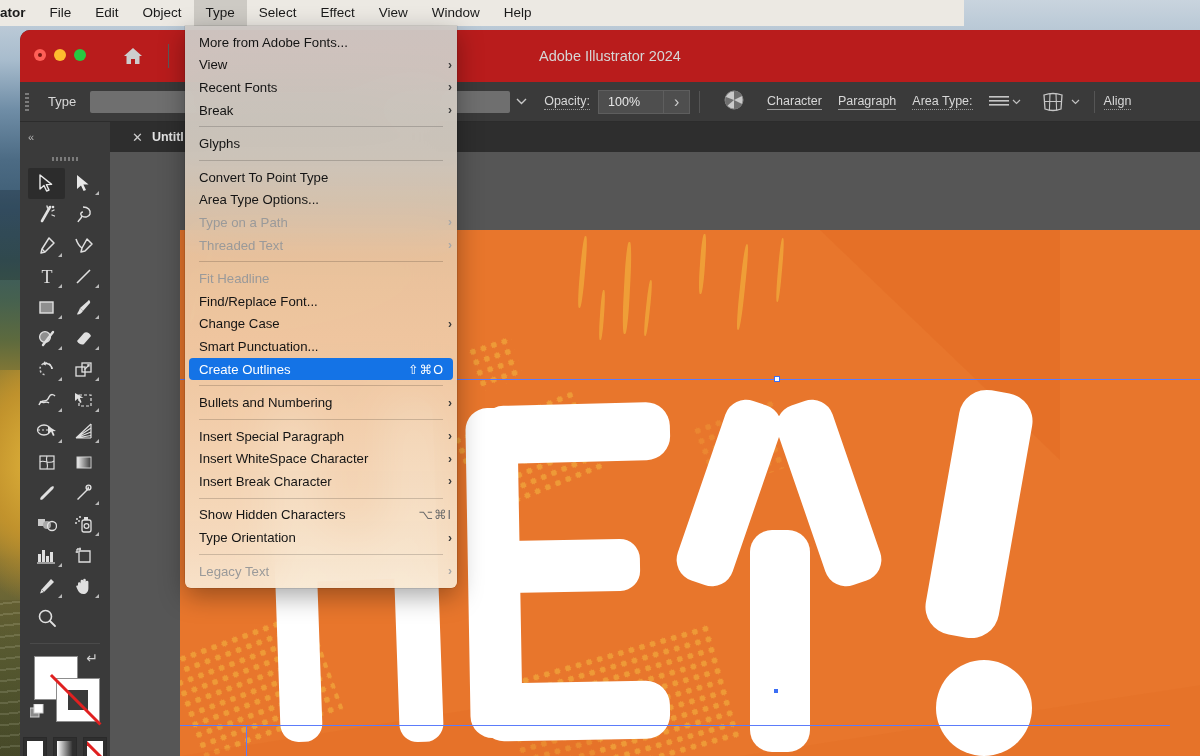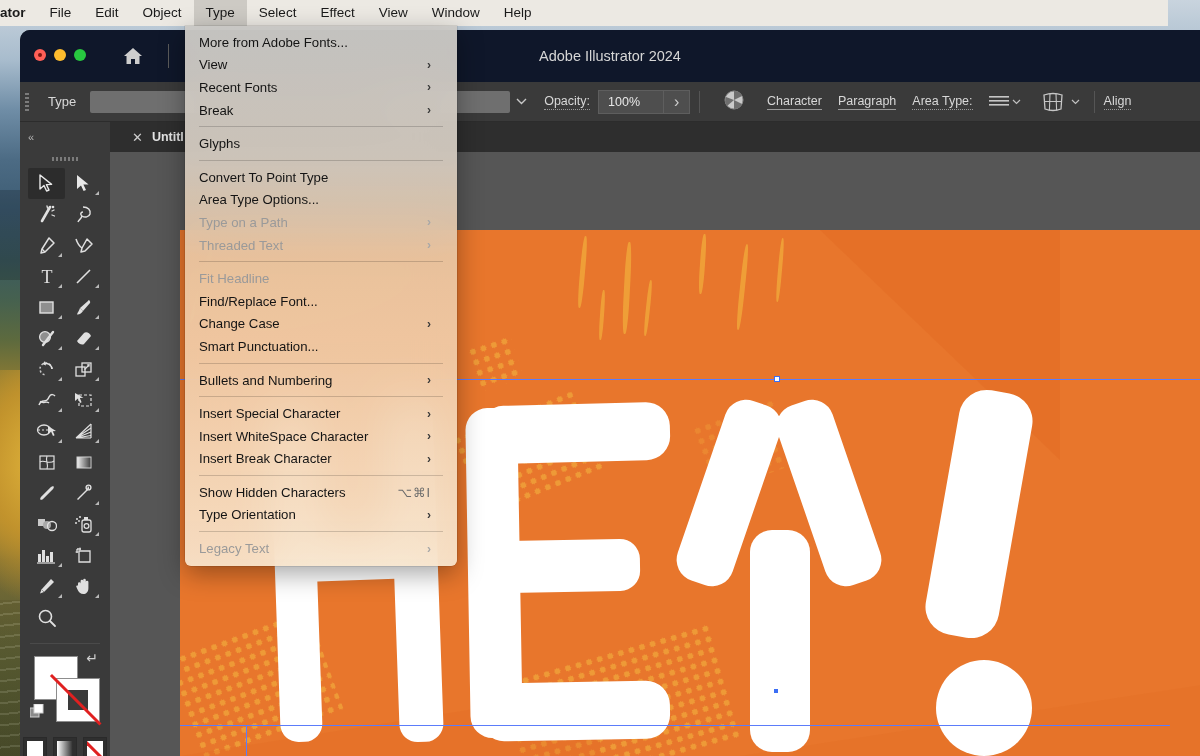--- a/index.html
+++ b/index.html
@@ -34,21 +34,21 @@
     background:radial-gradient(ellipse at 30% 40%, #e0b43a 0%, #c6952c 38%, rgba(160,120,40,0) 72%);
     opacity:.85;
   }
   #desktop .rows {
     position:absolute; left:0; top:600px; width:140px; height:156px;
     background:repeating-linear-gradient(-6deg, rgba(255,255,255,0.10) 0 2px, rgba(0,0,0,0.06) 2px 11px);
   }
 
   
   #menubar {
-    position:absolute; left:0; top:0; width:1168px; height:26px;
+    position:absolute; left:0; top:0; width:964px; height:26px;
     background:#ece9e3;
     display:flex; align-items:center;
     font-size:13.5px; color:#1a1a1a;
     z-index:60;
   }
   #menubar .mi {
     padding:0 12px; height:26px; line-height:26px;
     white-space:nowrap;
   }
   #menubar .mi.app { font-weight:bold; padding-left:0; }
@@ -59,21 +59,21 @@
     position:absolute; left:20px; top:30px; width:1180px; height:726px;
     background:#323232;
     border-radius:10px 0 0 0;
     overflow:hidden;
     z-index:10;
   }
 
   
   #titlebar {
     position:absolute; left:0; top:0; width:100%; height:52px;
-    background:#0f172a;
+    background:#b91c1c;
   }
   #lights { position:absolute; left:14px; top:19px; display:flex; gap:8px; }
   .light { width:12px; height:12px; border-radius:50%; position:relative; }
   .light.r { background:#ff5f57; }
   .light.y { background:#febc2e; }
   .light.g { background:#28c840; }
   .light.r::after {
     content:""; position:absolute; left:4px; top:4px; width:4px; height:4px;
     border-radius:50%; background:#7c1710;
   }
@@ -261,21 +261,21 @@
       rgba(243,216,186,0.92) 420px,
       rgba(246,226,201,0.93) 520px,
       rgba(249,237,219,0.94) 600px,
       rgba(250,243,231,0.95) 655px);
     box-shadow:0 8px 26px rgba(0,0,0,0.35), 0 0 0 0.5px rgba(0,0,0,0.18);
     padding:5px 0 6px 0;
     backdrop-filter:blur(22px);
   }
   .mrow {
     height:22.6px; display:flex; align-items:center;
-    padding:0 26px 0 14px;
+    padding:0 5px 0 14px;
     font-size:13.2px; color:#141414;
     white-space:nowrap;
   }
   .mrow .lbl { flex:1; }
   .mrow .key { color:#6b6b6b; font-size:12.6px; letter-spacing:1px; }
   .mrow .arr { color:#3a3a3a; font-size:12px; font-weight:bold; }
   .mrow.dim { color:#9a9a9a; }
   .mrow.dim .arr { color:#a8a8a8; }
   .mrow.hl {
     background:#1473e6; color:#ffffff;
@@ -736,28 +736,32 @@
     <div class="mrow">
       <span class="lbl">Find/Replace Font...</span>
     </div>
     <div class="mrow">
       <span class="lbl">Change Case</span>
       <span class="arr">›</span>
     </div>
     <div class="mrow">
       <span class="lbl">Smart Punctuation...</span>
     </div>
+    <div class="mrow hl">
+      <span class="lbl">Create Outlines</span>
+      <span class="key">⇧⌘O</span>
+    </div>
     <div class="msep"></div>
     <div class="mrow">
       <span class="lbl">Bullets and Numbering</span>
       <span class="arr">›</span>
     </div>
     <div class="msep"></div>
     <div class="mrow">
-      <span class="lbl">Insert Special Character</span>
+      <span class="lbl">Insert Special Paragraph</span>
       <span class="arr">›</span>
     </div>
     <div class="mrow">
       <span class="lbl">Insert WhiteSpace Character</span>
       <span class="arr">›</span>
     </div>
     <div class="mrow">
       <span class="lbl">Insert Break Character</span>
       <span class="arr">›</span>
     </div>

